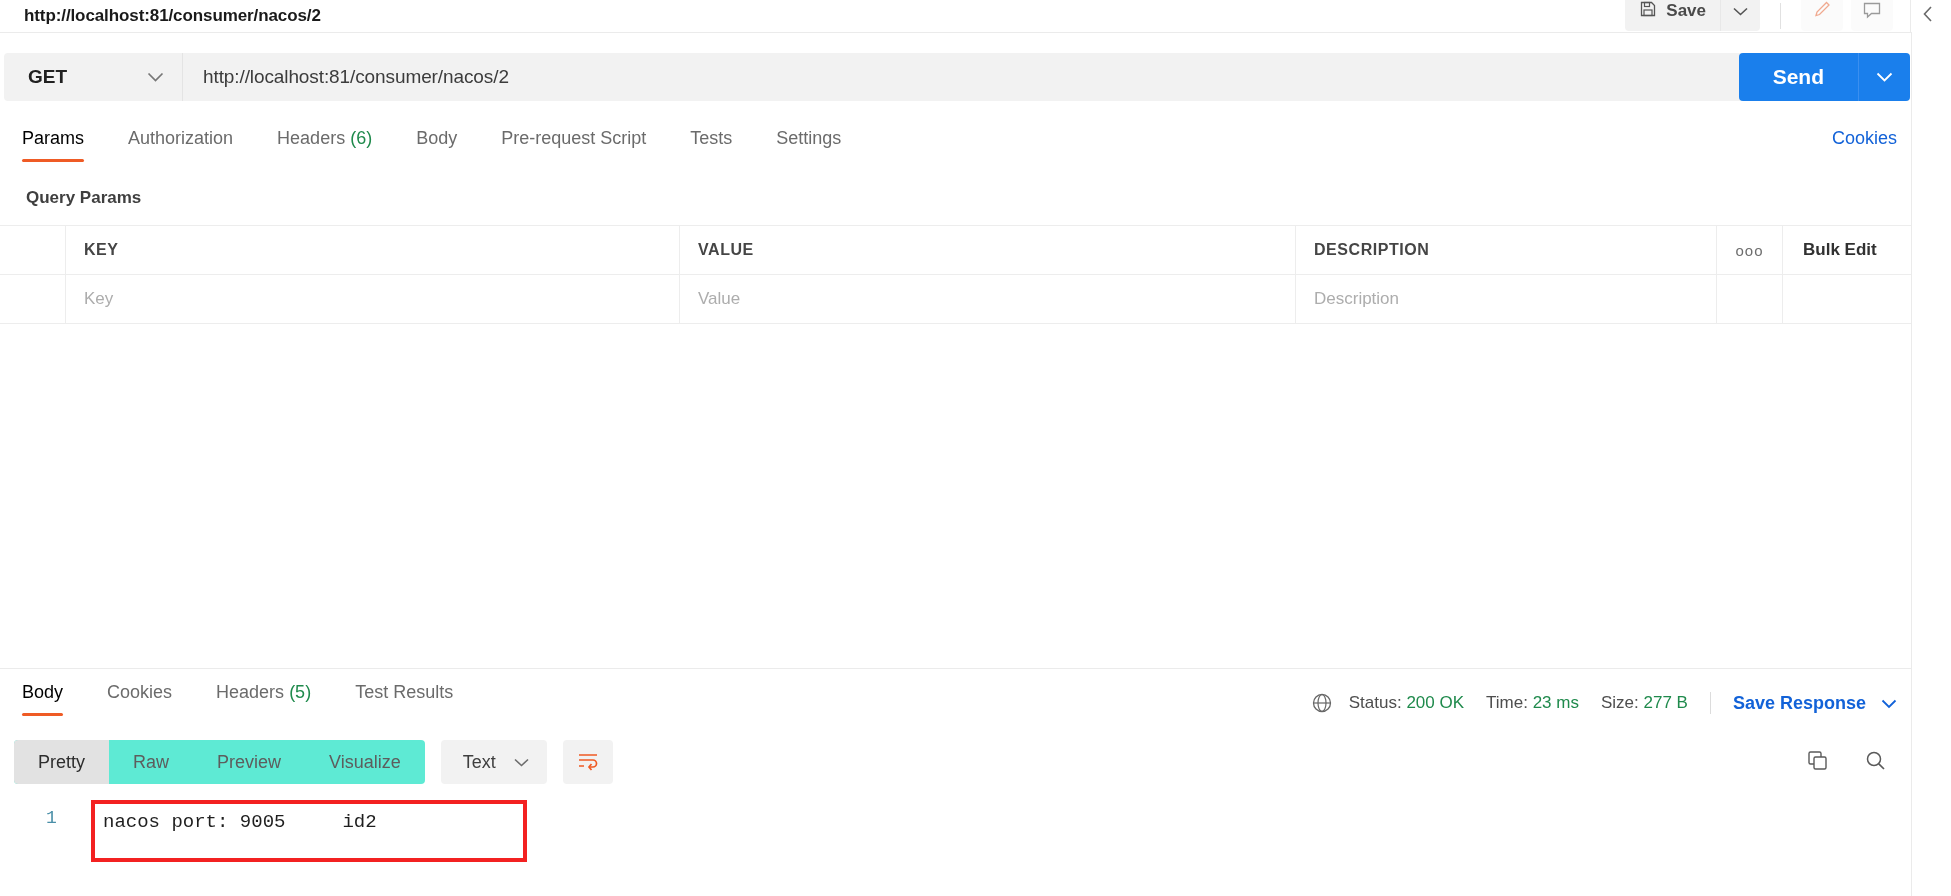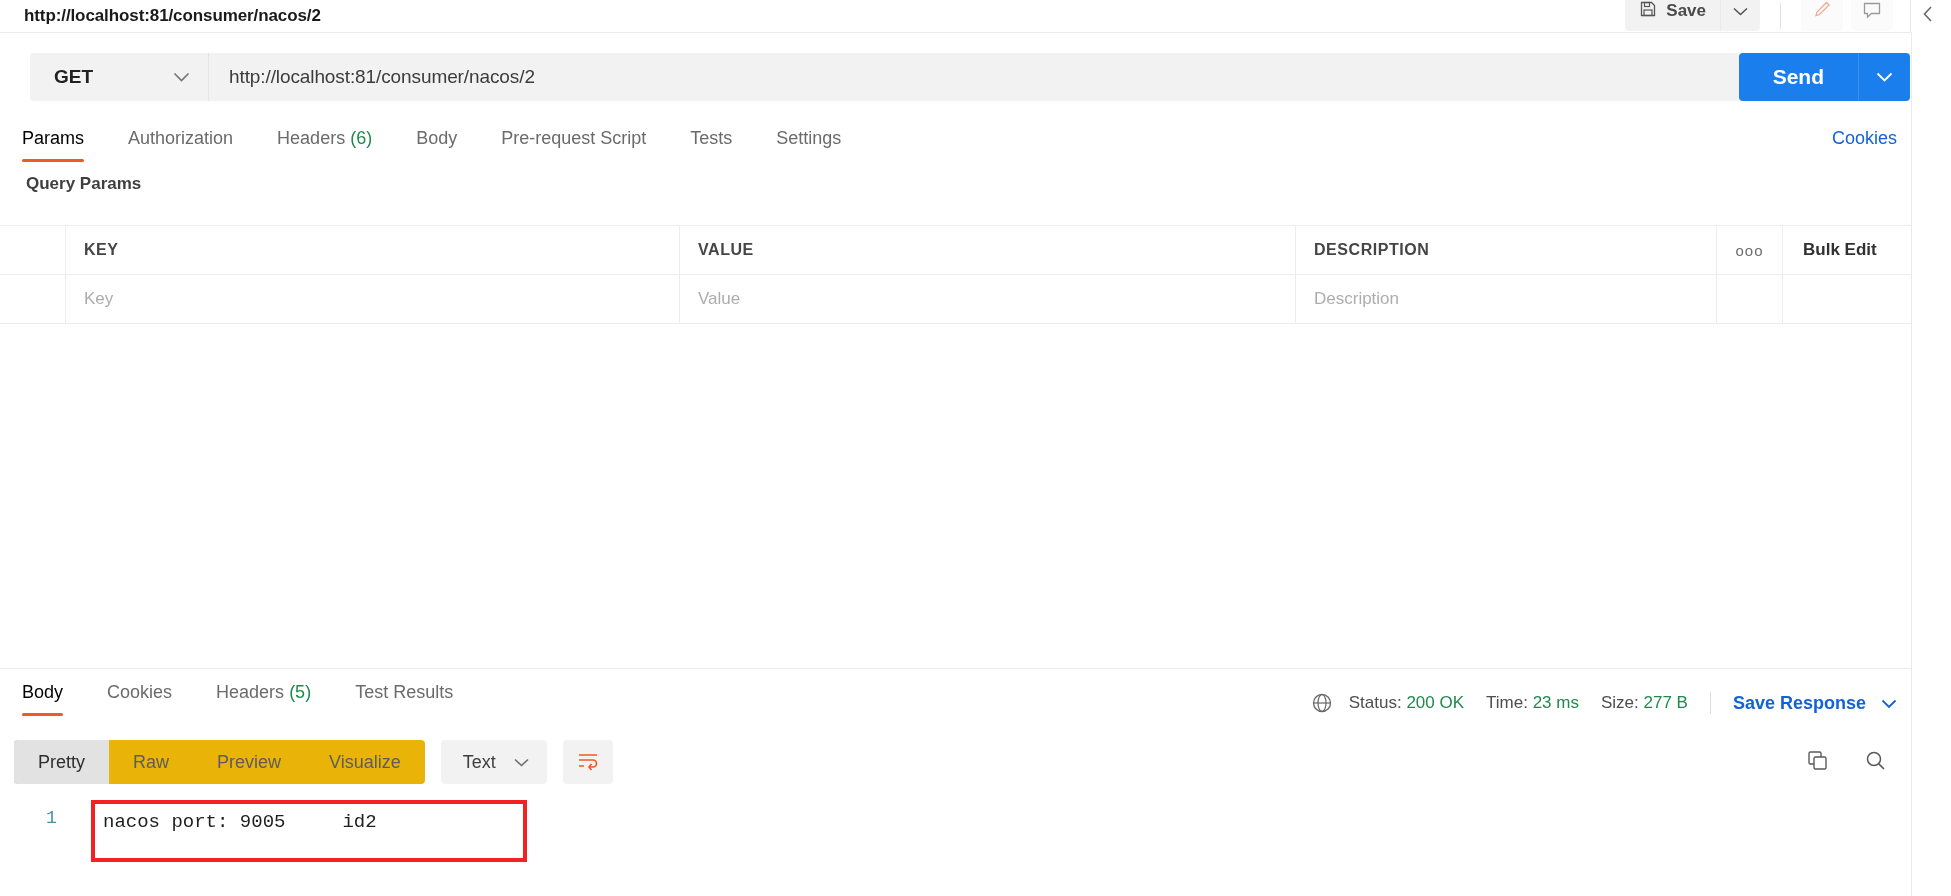--- a/index.html
+++ b/index.html
@@ -46,21 +46,21 @@
   }
   .collapse-chevron {
     width: 34px; height: 32px; display: flex; align-items: center;
     justify-content: center; cursor: pointer; margin-left: 10px;
   }
   .hdr-sep { position: absolute; top: 32px; left: 0; width: 1911px; height: 1px; background: #ebebeb; }
   .hdr-sep2 { position: absolute; top: 0; right: 40px; width: 1px; height: 32px; background: #ebebeb; }
 
   
   .urlbar {
-    position: absolute; top: 53px; left: 30px; width: 1742px; height: 48px;
+    position: absolute; top: 53px; left: 4px; width: 1742px; height: 48px;
     display: flex; align-items: stretch;
   }
   .method-box {
     width: 178px; background: #f2f2f2; border-radius: 4px 0 0 4px;
     display: flex; align-items: center; justify-content: space-between;
     padding: 0 18px 0 24px; cursor: pointer;
   }
   .method-label { font-size: 19px; font-weight: 700; color: #212121; }
   .url-input-wrap {
     flex: 1; background: #f2f2f2; border-radius: 0 4px 4px 0;
@@ -106,21 +106,21 @@
     position: absolute; top: 128px; right: 54px; font-size: 18px;
     color: #1262d8; cursor: pointer; font-weight: 400;
   }
   .right-rail {
     position: absolute; top: 32px; right: 0; width: 40px; bottom: 0;
     background: #ffffff; border-left: 1px solid #ebebeb;
   }
 
   
   .qp-title {
-    position: absolute; top: 174px; left: 26px;
+    position: absolute; top: 188px; left: 26px;
     font-size: 17px; font-weight: 700; color: #3f3f3f;
   }
   .qp-table { position: absolute; top: 225px; left: 0; width: 1911px; }
   .qp-row { display: flex; border-top: 1px solid #ededed; }
   .qp-row.last { border-bottom: 1px solid #ededed; }
   .cell { padding: 0 18px; display: flex; align-items: center; height: 48px;
           border-right: 1px solid #ededed; }
   .c-chk { width: 66px; border-right: 1px solid #ededed; }
   .c-key { width: 614px; }
   .c-val { width: 616px; }
@@ -142,21 +142,21 @@
   .globe { margin-right: 16px; display: flex; align-items: center; }
   .meta-item { font-size: 17px; color: #4e4e4e; margin-right: 22px; white-space: nowrap; }
   .meta-val { color: #1f8a4c; font-weight: 400; }
   .meta-div { width: 1px; height: 22px; background: #dcdcdc; margin-right: 22px; }
   .save-resp { font-size: 18px; font-weight: 700; color: #1262d8; cursor: pointer; white-space: nowrap; }
   .save-resp-caret { margin-left: 10px; display: inline-flex; align-items: center; }
 
   
   .view-toolbar { position: absolute; top: 740px; left: 14px; display: flex; align-items: center; }
   .seg {
-    display: flex; background: #eab308; border-radius: 4px; overflow: hidden; height: 44px;
+    display: flex; background: #5eead4; border-radius: 4px; overflow: hidden; height: 44px;
   }
   .seg-btn {
     padding: 0 24px; height: 44px; display: flex; align-items: center;
     font-size: 18px; color: #5d5d5d; background: transparent; border: none;
     font-family: "Liberation Sans", sans-serif; cursor: pointer;
   }
   .seg-btn.active { background: #e2e2e2; color: #2d2d2d; }
   .type-sel {
     margin-left: 16px; height: 44px; background: #f2f2f2; border-radius: 4px;
     display: flex; align-items: center; gap: 18px; padding: 0 18px 0 22px; cursor: pointer;

